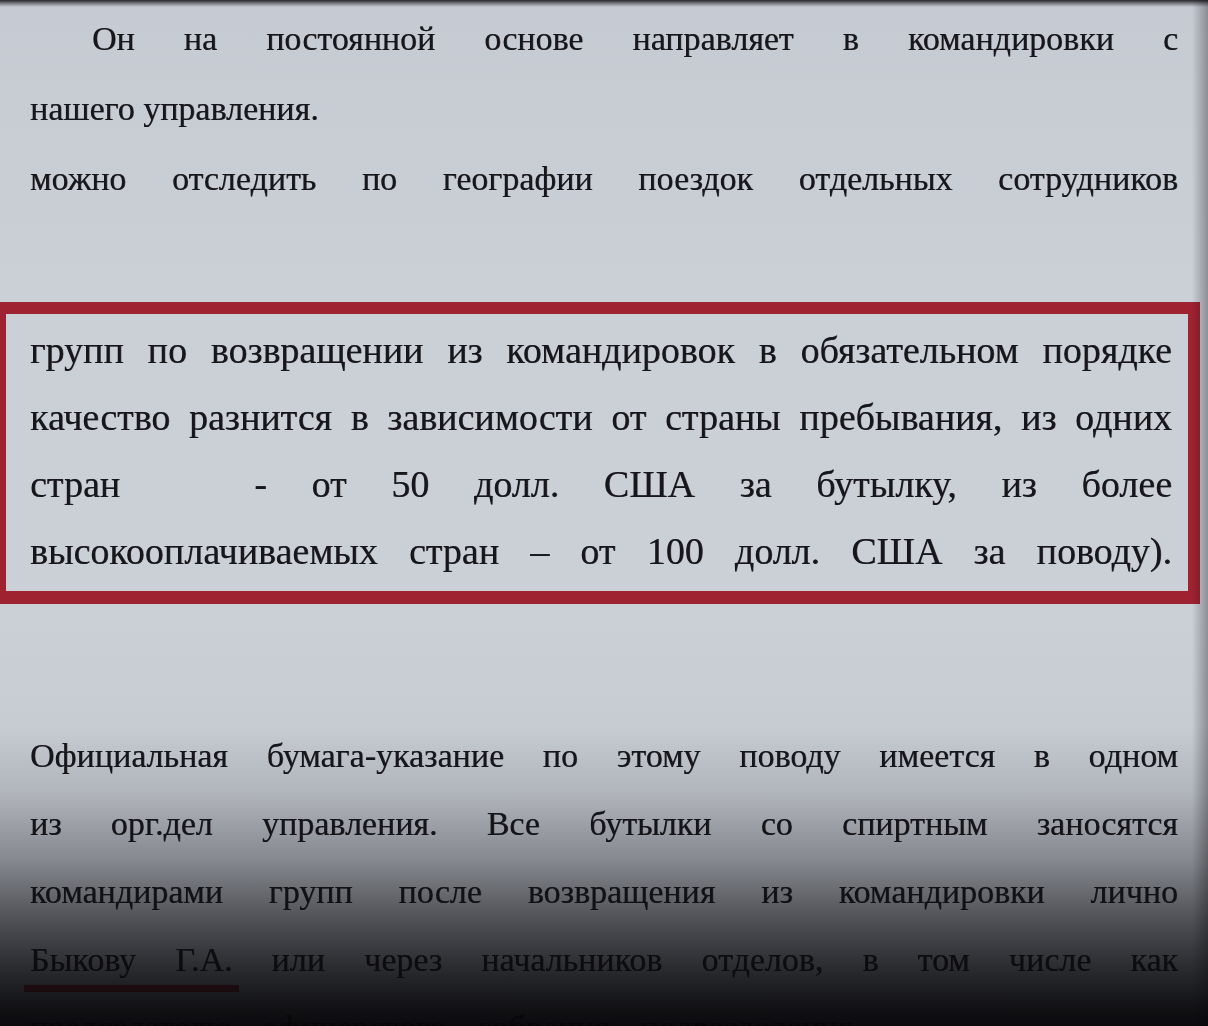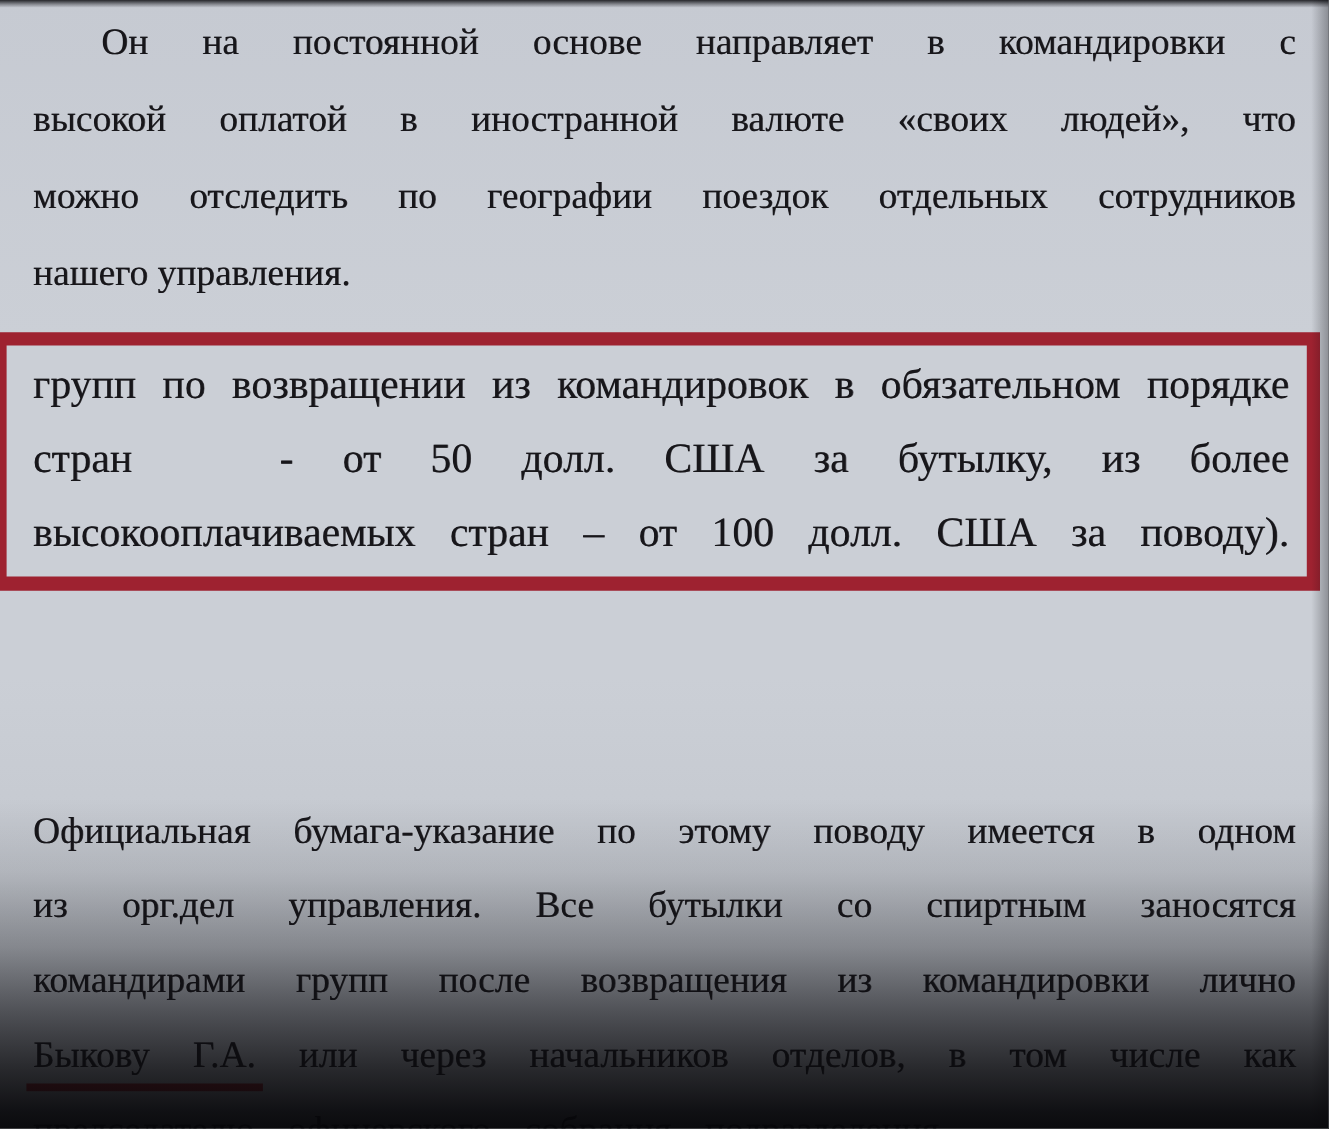--- a/index.html
+++ b/index.html
@@ -96,27 +96,27 @@
     pointer-events: none;
   }
 </style>
 </head>
 <body>
 
 <div class="page">
 
   <div class="para" id="para-intro">
     <div class="line first-indent">Он на постоянной основе направляет в командировки с</div>
-    <div class="line">высокой оплатой в иностранной валюте «своих людей», что</div>
+    <div class="line last-line">нашего управления.</div>
     <div class="line">можно отследить по географии поездок отдельных сотрудников</div>
-    <div class="line last-line">нашего управления.</div>
   </div>
 
   <div id="highlight-box">
     <div class="line">групп по возвращении из командировок в обязательном порядке</div>
+    <div class="line">качество разнится в зависимости от страны пребывания, из одних</div>
     <div class="line">стран &nbsp;&nbsp;- от 50 долл. США за бутылку, из более</div>
     <div class="line">высокооплачиваемых стран – от 100 долл. США за поводу).</div>
   </div>
 
   <div class="para" id="para-after">
     <div class="line">Официальная бумага-указание по этому поводу имеется в одном</div>
     <div class="line">из орг.дел управления. Все бутылки со спиртным заносятся</div>
     <div class="line">командирами групп после возвращения из командировки лично</div>
     <div class="line"><span class="name-underline">Быкову Г.А.</span> <span>или через начальников отделов, в том числе как</span></div>
     <div class="line cutoff-line">председателю офицерского собрания подразделения</div>

